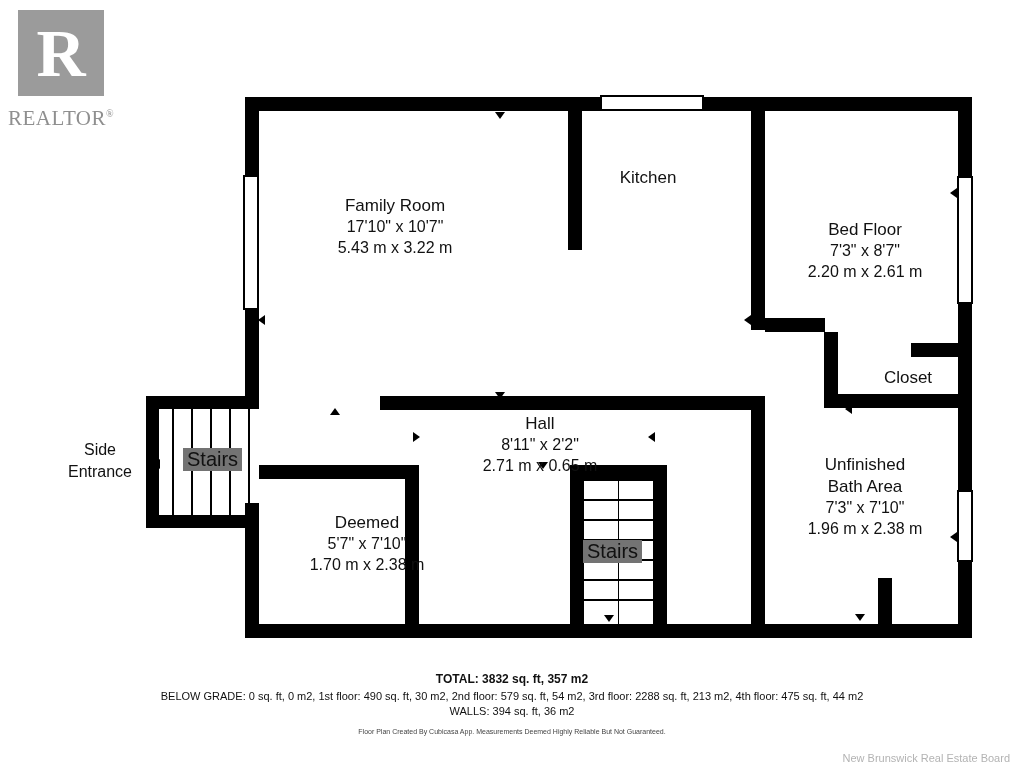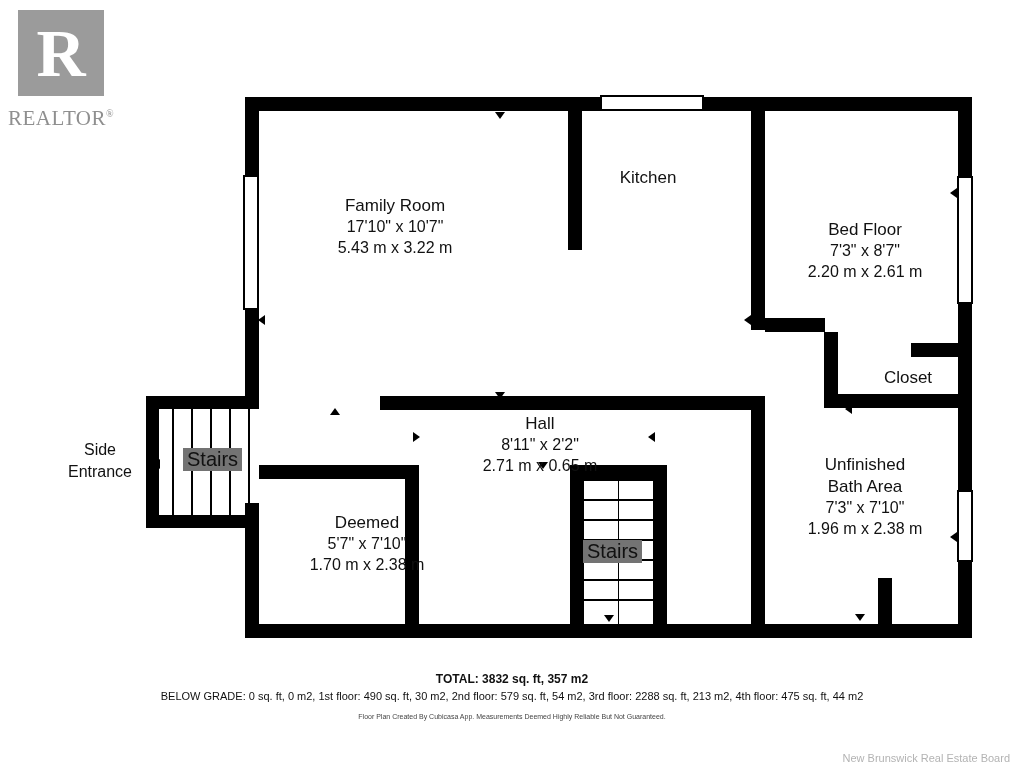--- a/index.html
+++ b/index.html
@@ -298,18 +298,19 @@
   </div>
 
   <div class="side-entrance" style="left:40px; top:439px; width:120px;">
     <div>Side</div>
     <div>Entrance</div>
   </div>
 
   <div id="footer">
     <div class="total">TOTAL: 3832 sq. ft, 357 m2</div>
     <div class="line">BELOW GRADE: 0 sq. ft, 0 m2, 1st floor: 490 sq. ft, 30 m2, 2nd floor: 579 sq. ft, 54 m2, 3rd floor: 2288 sq. ft, 213 m2, 4th floor: 475 sq. ft, 44 m2</div>
+    <div class="line">WALLS: 394 sq. ft, 36 m2</div>
     <div class="credit">Floor Plan Created By Cubicasa App. Measurements Deemed Highly Reliable But Not Guaranteed.</div>
   </div>
 
   <div id="board-credit">New Brunswick Real Estate Board</div>
 
 </div>
 
 </body></html>

